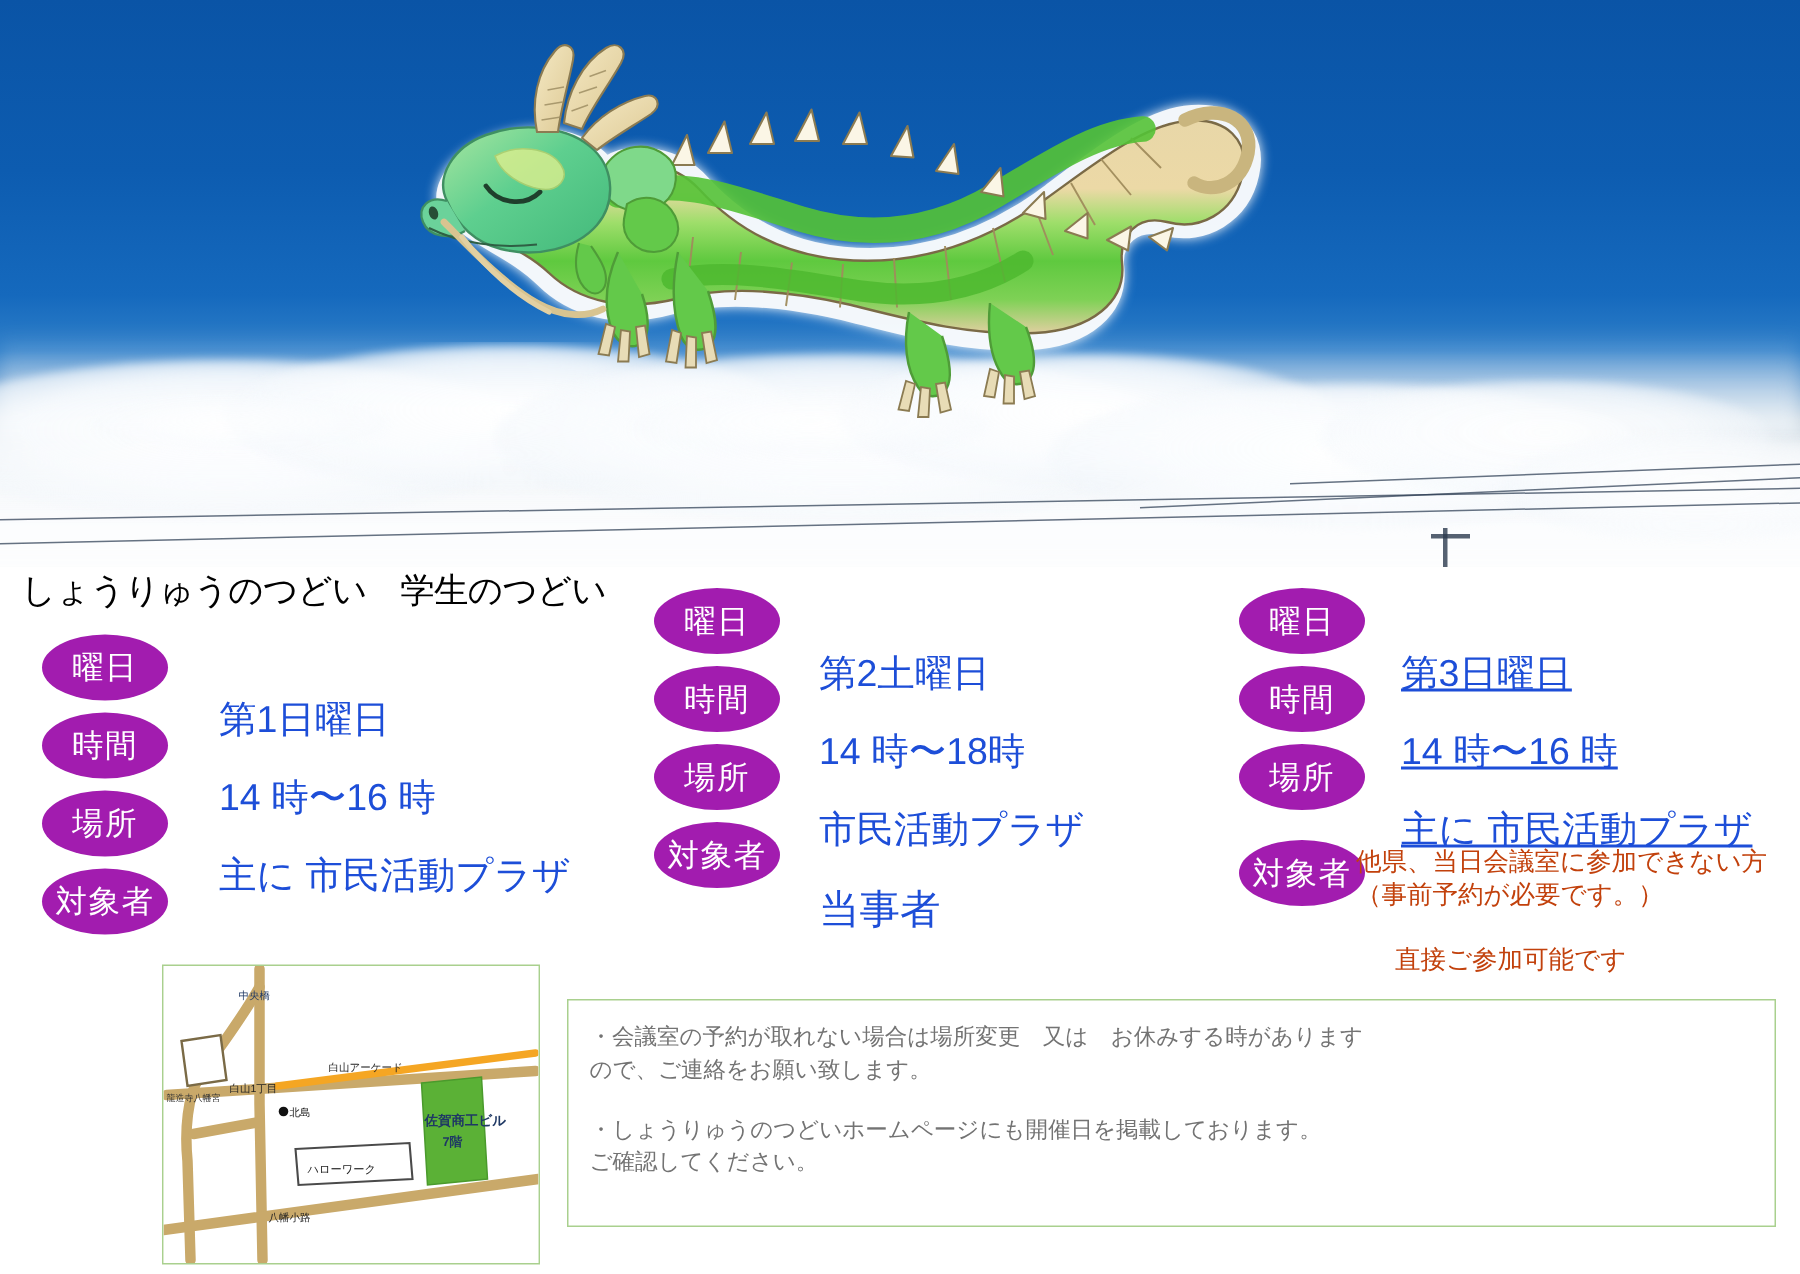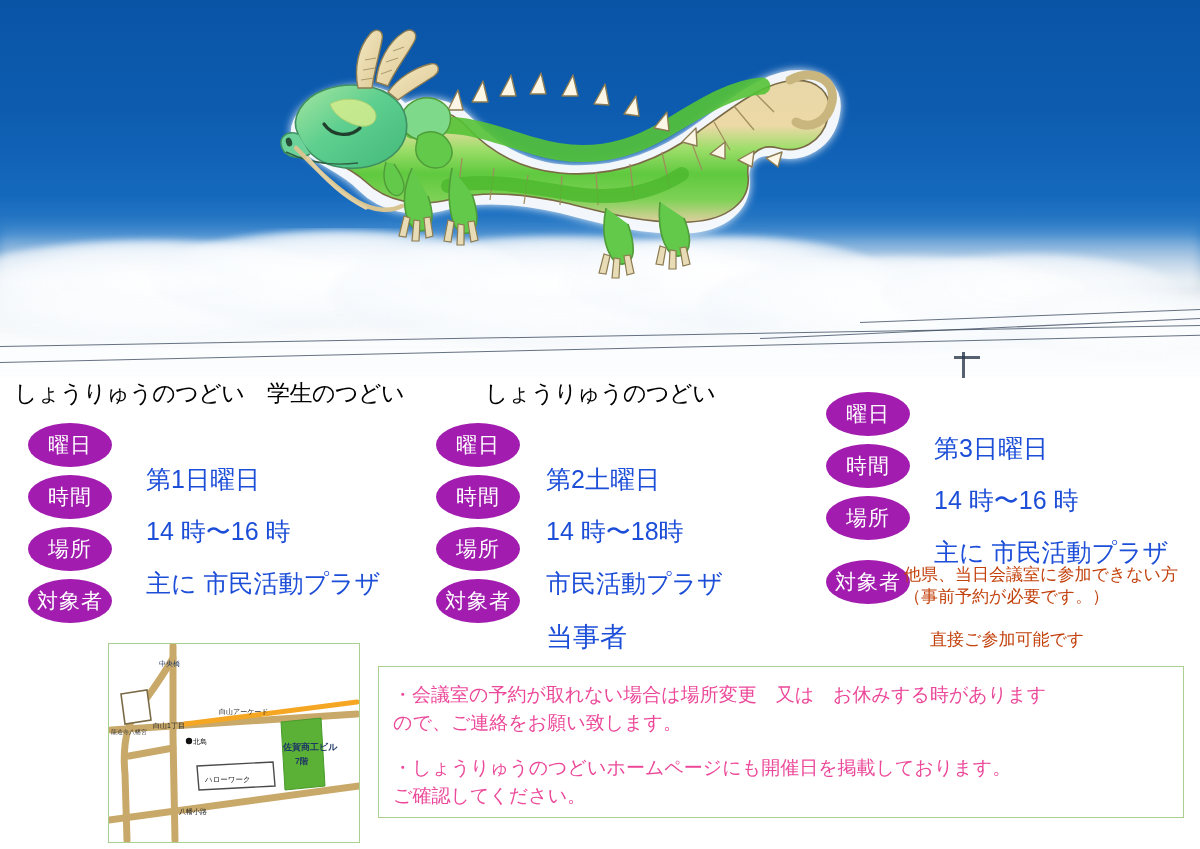--- a/index.html
+++ b/index.html
@@ -80,21 +80,21 @@
     font-size:25px;color:#1d4ed8;white-space:nowrap;margin-top:24px;
   }
   .rowval.big{font-size:27px;}
 
   
   .col-0 .pill{left:28px;}
   .col-0 .rowval{left:146px;}
   .col-1 .pill{left:36px;}
   .col-1 .rowval{left:146px;}
   .col-2 .pill{left:26px;}
-  .col-2 .rowval{left:134px;}
+  .col-2 .rowval{left:134px;text-decoration:underline;}
 
   .multi{
     position:absolute;left:104px;top:-6px;
     font-size:17px;line-height:1.28;color:#c2410c;white-space:pre-line;
   }
   .multi .ln2{display:block;}
   .multi .ln3{display:block;margin-left:26px;}
 
   
   .mapbox{
@@ -103,21 +103,21 @@
   }
   .mapbox svg{display:block;width:100%;height:100%;}
 
   
   .notebox{
     position:absolute;left:378px;top:288px;width:806px;height:152px;
     border:1.5px solid #A9D08E;background:#ffffff;
     padding:14px 16px 0 14px;box-sizing:border-box;
   }
   .note-p{
-    font-size:19px;line-height:1.45;color:#ec4899;margin:0 0 18px 0;
+    font-size:15px;line-height:1.45;color:#737373;margin:0 0 18px 0;
     white-space:pre-line;
   }
   .note-p:last-child{margin-bottom:0;}
 </style>
 </head>
 <body>
 
 <div class="page">
 
   <div class="hero">
@@ -320,21 +320,20 @@
             <div class="pill">場所</div>
             <div class="rowval">主に  市民活動プラザ</div>
           </div>
           <div class="row">
             <div class="pill">対象者</div>
           </div>
         </div>
       </div>
 
       <div class="col col-1">
-        <div class="col-title">しょうりゅうのつどい</div>
         <div class="rows">
           <div class="row">
             <div class="pill">曜日</div>
             <div class="rowval">第2土曜日</div>
           </div>
           <div class="row">
             <div class="pill">時間</div>
             <div class="rowval">14 時〜18時</div>
           </div>
           <div class="row">

